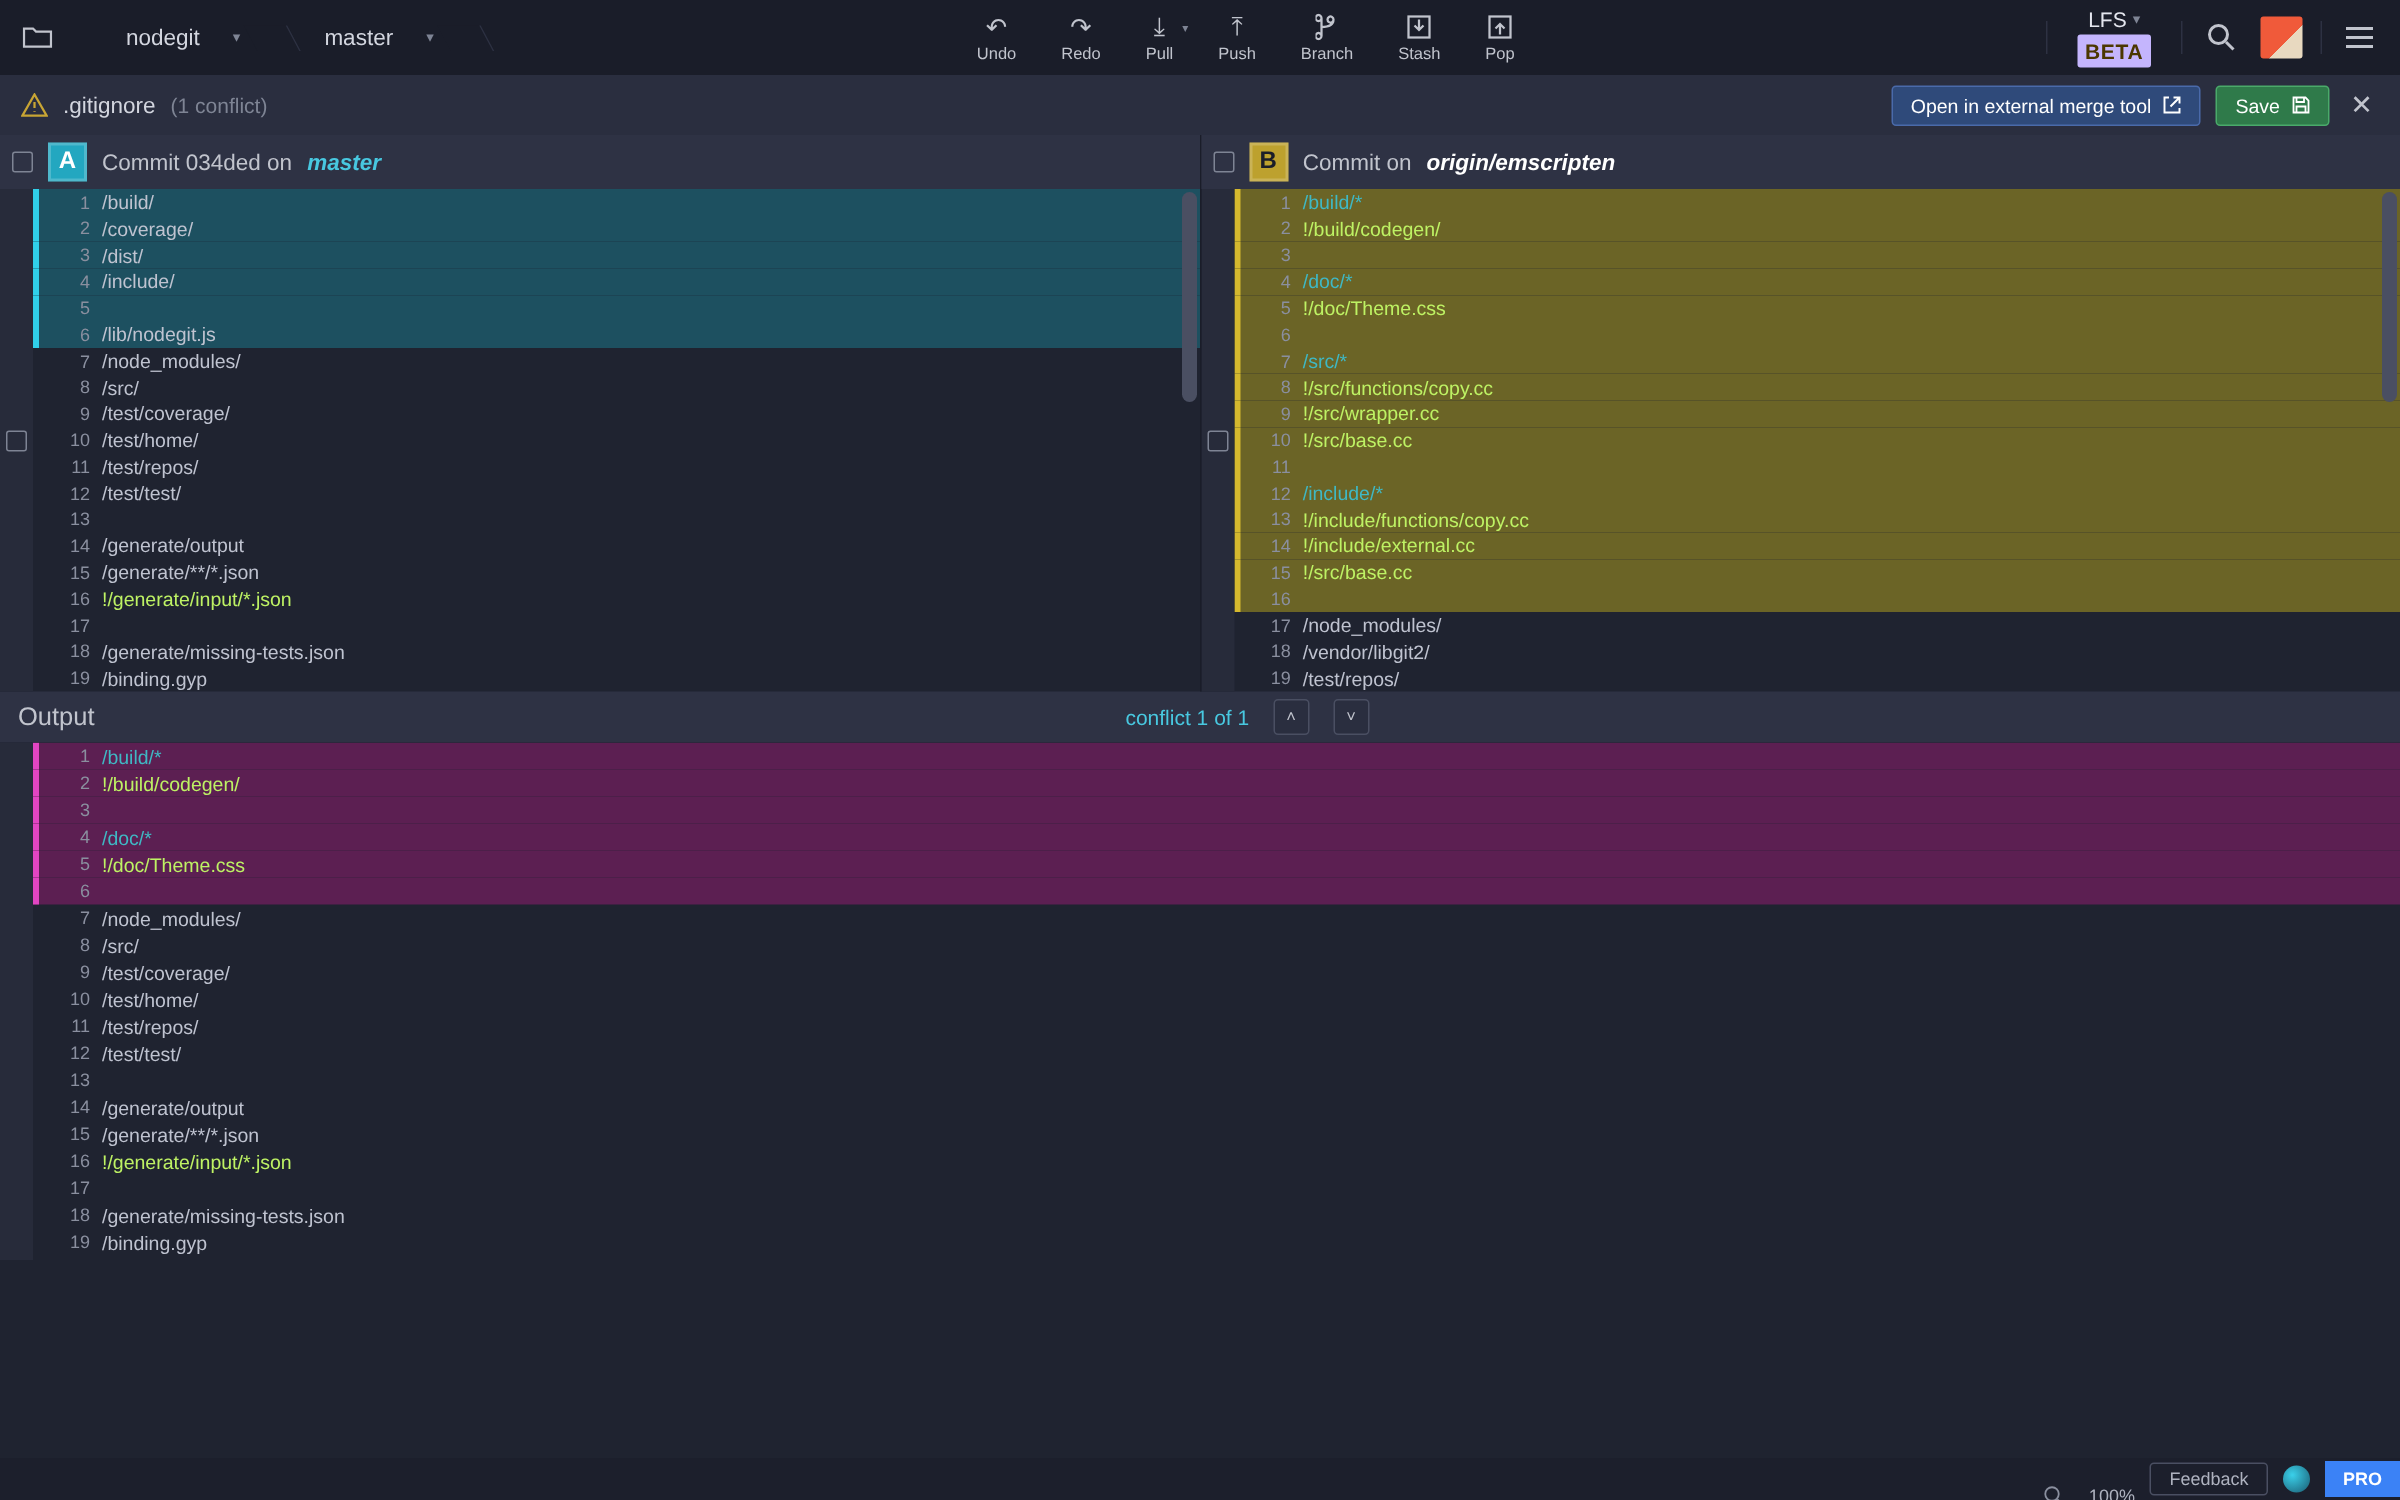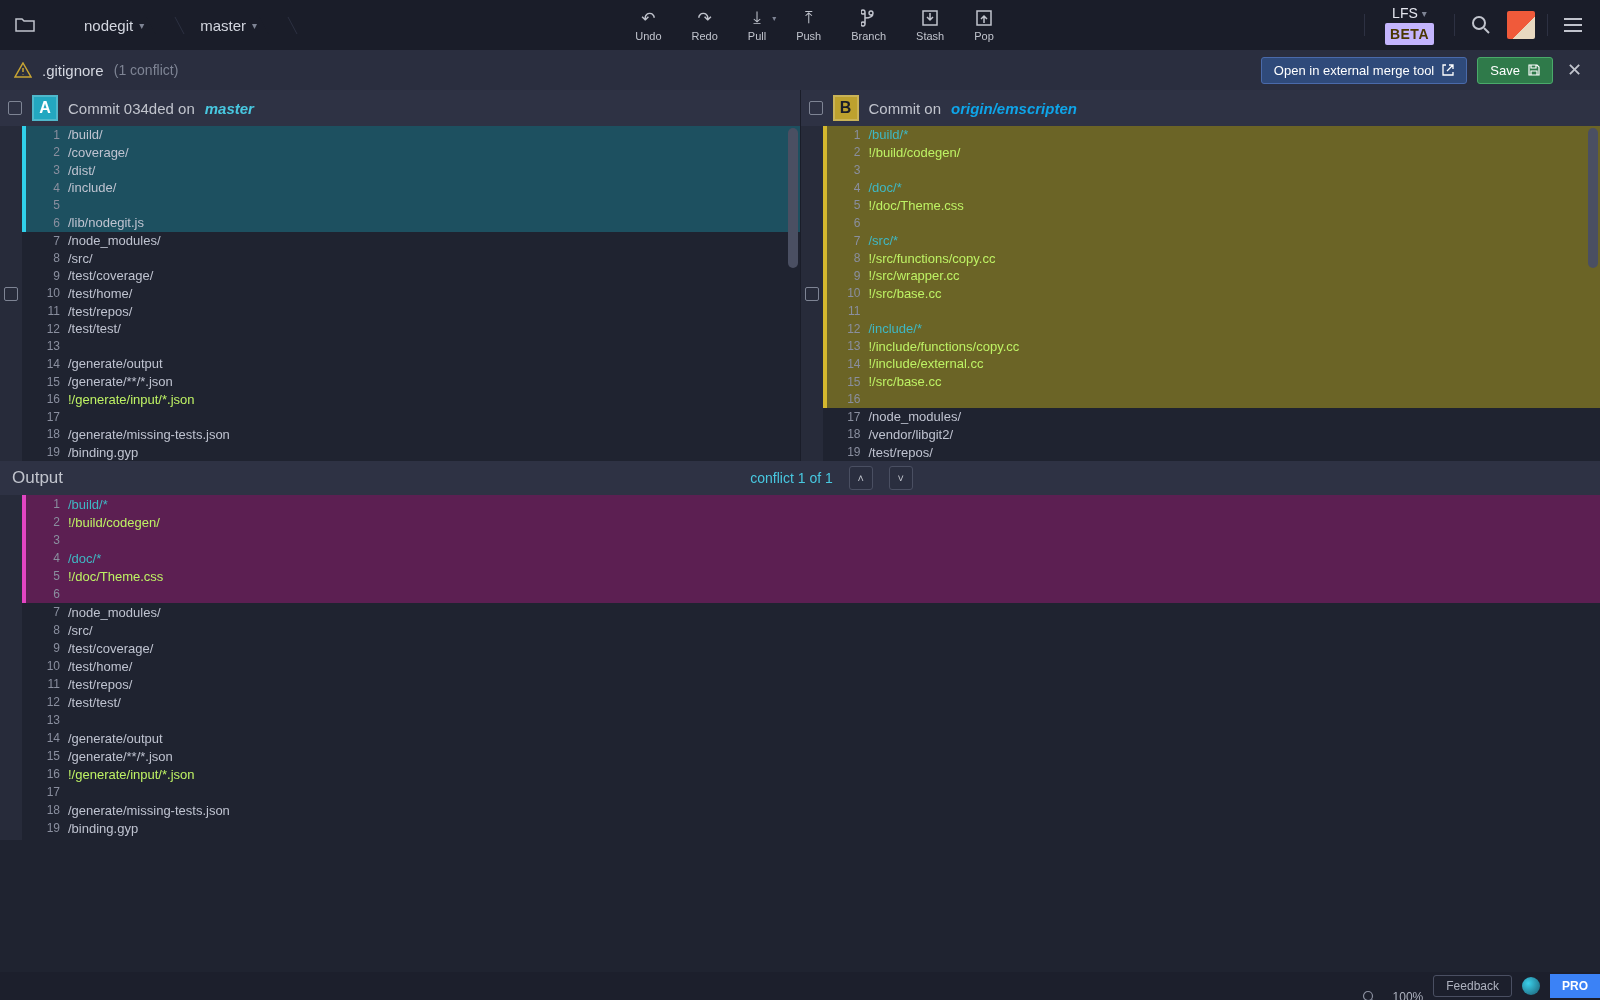--- a/index.html
+++ b/index.html
@@ -2,21 +2,21 @@
 <html><head>
 <meta charset="utf-8">
 <style>
 * { margin: 0; padding: 0; box-sizing: border-box; font-family: -apple-system, BlinkMacSystemFont, "Segoe UI", sans-serif; }
 body { background: #1f2330; color: #c1c4cd; overflow: hidden; }
 .code { font-family: "Menlo", "Consolas", monospace; font-size: 13px; }
 
 .toolbar { height: 50px; background: #1a1d29; display: flex; align-items: stretch; }
 .toolbar-left { display: flex; align-items: center; }
 .folder-btn { width: 50px; display: flex; align-items: center; justify-content: center; cursor: pointer; }
-.crumb { position: relative; padding: 0 22px 0 34px; display: flex; align-items: center; gap: 6px; cursor: pointer; font-size: 15px; color: #d3d6df; }
+.crumb { position: relative; padding: 0 22px 0 34px; display: flex; align-items: center; gap: 22px; cursor: pointer; font-size: 15px; color: #d3d6df; }
 .crumb::after { content: ""; position: absolute; right: -14px; top: 0; bottom: 0; width: 28px; background: #1a1d29; transform: skewX(28deg); border-right: 1px solid #2d3142; z-index: 1; }
 .crumb span.caret { font-size: 10px; color: #7e8494; }
 
 .toolbar-center { flex: 1; display: flex; align-items: stretch; justify-content: center; gap: 2px; }
 .tool-btn { display: flex; flex-direction: column; align-items: center; justify-content: center; padding: 4px 14px; cursor: pointer; color: #c1c4cd; font-size: 11px; gap: 2px; position: relative; }
 .tool-btn .icon { font-size: 17px; height: 20px; display:flex; align-items:center; }
 .tool-btn .mini-caret { position:absolute; right:4px; top:14px; font-size:8px; color:#7e8494;}
 .toolbar-right { display: flex; align-items: center; gap: 12px; padding: 0 14px; }
 .lfs-block { display:flex; flex-direction:column; align-items:center; gap:2px; cursor:pointer; padding:0 8px;}
 .lfs-label { font-size:14px; color:#e4e6ee;}
@@ -34,21 +34,21 @@
 .save-btn { background:#2f7a4a; border:1px solid #4aaa6a; color:#fff; font-size:13px; padding:5px 12px; border-radius:3px; cursor:pointer; display:flex; align-items:center; gap:8px;}
 .close-x { font-size:18px; color:#c1c4cd; cursor:pointer; padding:0 4px; }
 
 .panes-header { display:flex; height:36px; }
 .pane-head { flex:1; display:flex; align-items:center; gap:10px; padding:0 8px; background:#2e3244; font-size:15px; }
 .pane-head:first-child { border-right:1px solid #1a1d29; }
 .check { width:14px; height:14px; border:1px solid #7e8494; border-radius:2px; cursor:pointer; }
 .badge-a { width:26px; height:26px; background:#23a7c0; border:2px solid #fff3; color:#fff; font-weight:700; display:flex; align-items:center; justify-content:center; font-size:16px;}
 .badge-b { width:26px; height:26px; background:#bda12e; border:2px solid #fff3; color:#1a1d29; font-weight:700; display:flex; align-items:center; justify-content:center; font-size:16px;}
 .branch-master { color:#48c8e0; font-style:italic; font-weight:600;}
-.branch-origin { color:#0ea5e9; font-style:italic; font-weight:600;}
+.branch-origin { color:#ffffff; font-style:italic; font-weight:600;}
 
 .panes { display:flex; height:335px; }
 .pane { flex:1; display:flex; position:relative; overflow:hidden; }
 .pane:first-child { border-right:1px solid #1a1d29; }
 .pane .side-check { width:22px; display:flex; align-items:center; justify-content:center; background:#272b3a; }
 .codeview { flex:1; display:flex; flex-direction:column; overflow:hidden; }
 .line { display:flex; height:18px; align-items:center; }
 .gutter { width:42px; text-align:right; padding-right:8px; color:#8a8f9f; font-size:12px; user-select:none; }
 .linetext { flex:1; color:#bfc3d0; white-space:pre; }
 .linetext.teal { color:#3fb8c4; }

